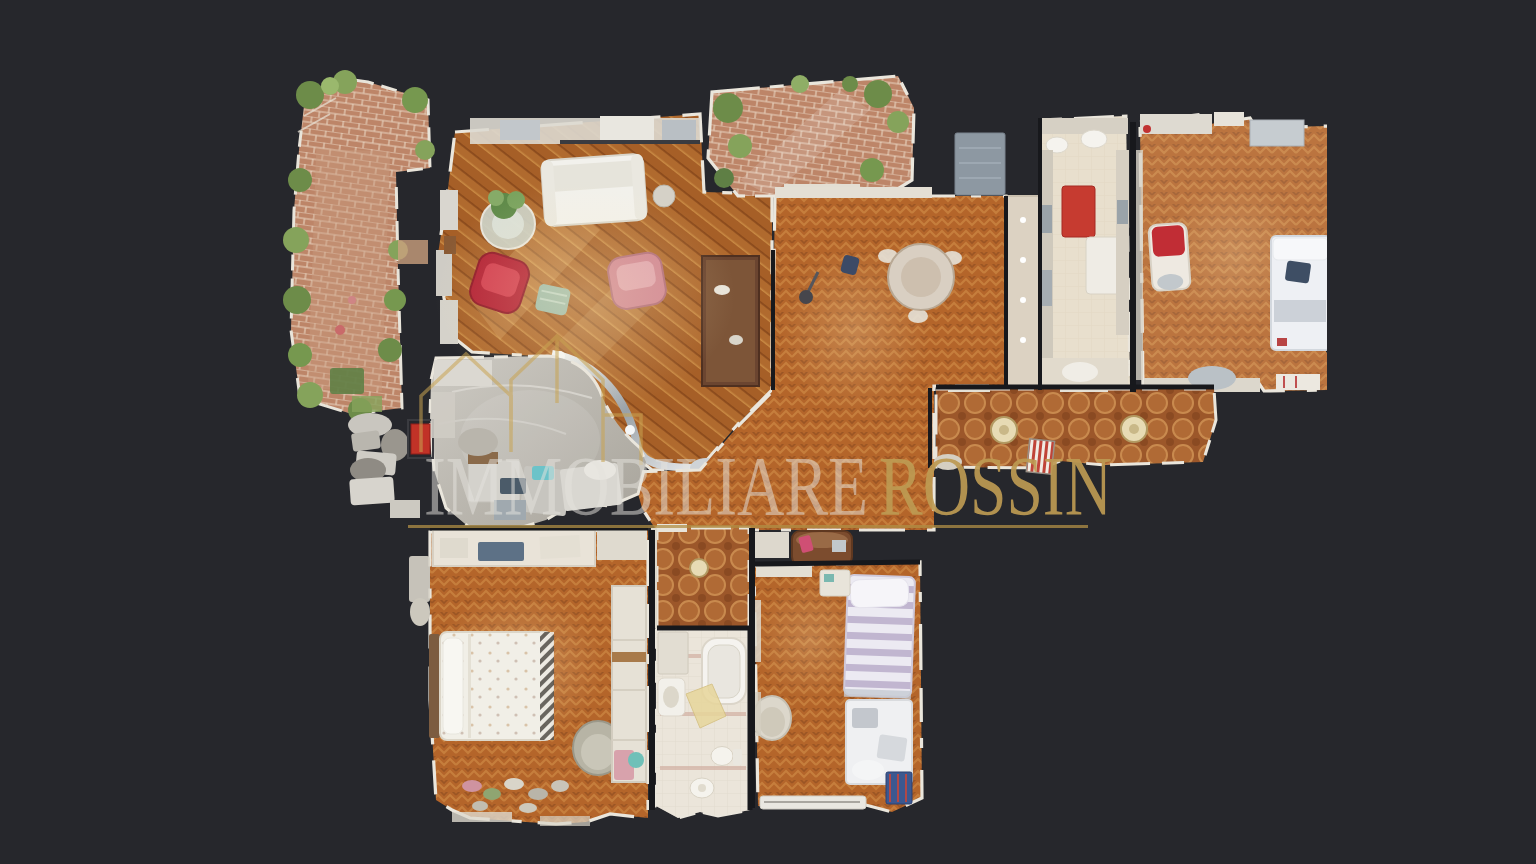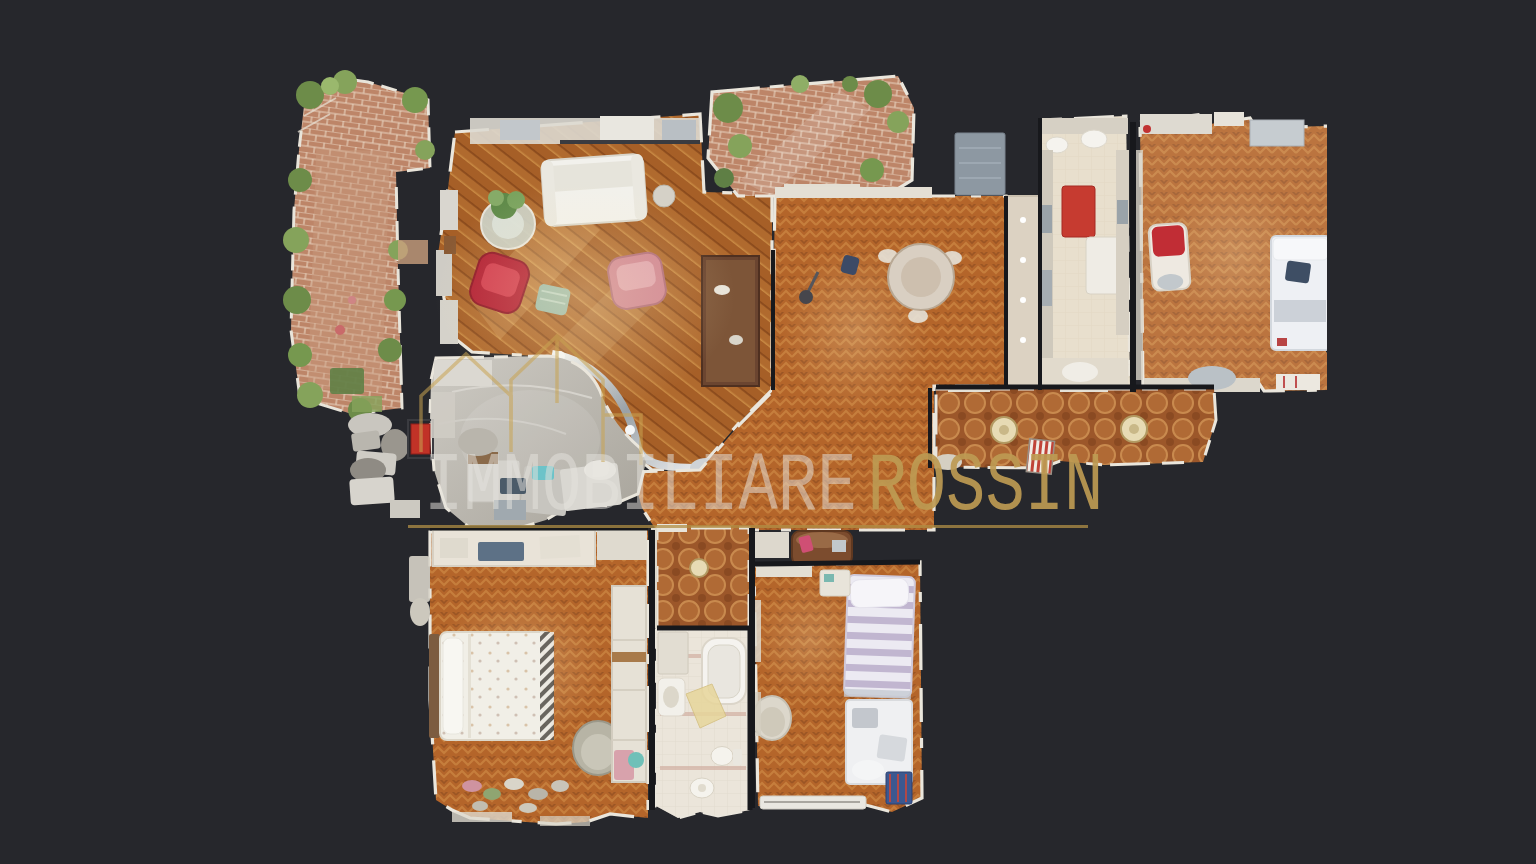--- a/index.html
+++ b/index.html
@@ -4,21 +4,21 @@
 <style>
   :root{
     --bg:#26272c;
     --gold:#bd9a52;
     --wm-light:rgba(228,226,220,0.52);
     --wm-gold:rgba(189,154,82,0.92);
     --rule:rgba(176,143,70,0.75);
   }
   html,body{margin:0;padding:0;background:var(--bg);}
   .stage{position:relative;width:1327px;height:864px;overflow:hidden;background:var(--bg);
-         font-family:Liberation Mono, monospace;}
+         font-family:Liberation Serif, serif;}
   .plan-svg{position:absolute;left:0;top:0;}
   .sc1{stroke-dasharray:34 16 10 22 46 18;}
   .sc2{stroke-dasharray:22 12 40 8 16 26;}
   .sc3{stroke-dasharray:48 10 14 20 30 14;}
   .watermark{position:absolute;left:0;top:0;width:100%;height:100%;pointer-events:none;z-index:5;}
   .wm-logo{position:absolute;left:405px;top:315px;opacity:.55;}
   .wm-text{position:absolute;left:424px;top:445px;white-space:nowrap;
            font-size:84px;line-height:84px;letter-spacing:0px;
            transform:scaleX(.78);transform-origin:left top;}
   .wm-light{color:var(--wm-light);}

